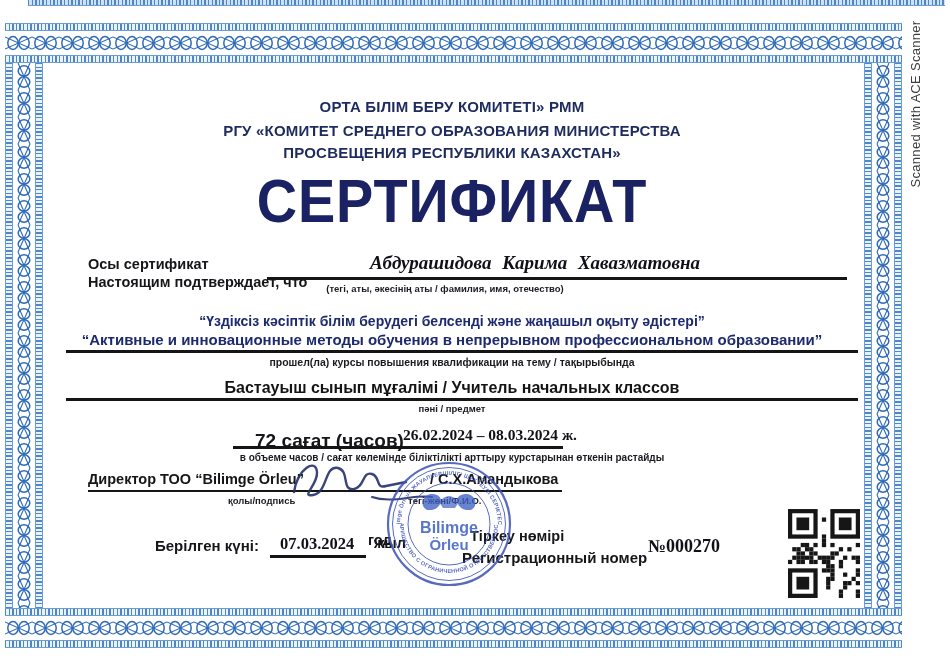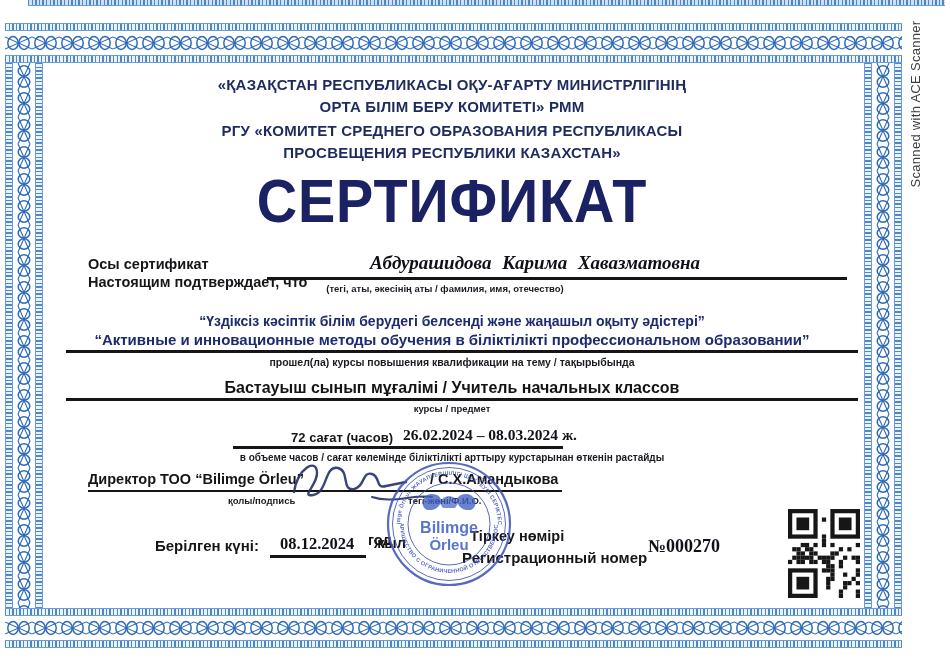--- a/index.html
+++ b/index.html
@@ -117,59 +117,58 @@
           <path d="M3,0 L15,27 M15,0 L3,27" stroke="#2e6ab8" stroke-width="1.1" fill="none"></path>
           <circle cx="9" cy="13.5" r="1.2" fill="#2e6ab8"></circle>
         </pattern>
           </defs>
         <rect width="100%" height="100%" fill="url(#kv2)"></rect>
       </svg>
       <div class="stripes-v sv-inner"></div>
     </div>
   </div>
 
-  <div class="t center org" style="top:74px">«ҚАЗАҚСТАН РЕСПУБЛИКАСЫ ОҚУ-АҒАРТУ МИНИСТРЛІГІНІҢ</div>
   <div class="t center org" style="top:96px">ОРТА БІЛІМ БЕРУ КОМИТЕТІ» РММ</div>
-  <div class="t center org" style="top:120px">РГУ «КОМИТЕТ СРЕДНЕГО ОБРАЗОВАНИЯ РЕСПУБЛИКАСЫ</div>
+  <div class="t center org" style="top:120px">РГУ «КОМИТЕТ СРЕДНЕГО ОБРАЗОВАНИЯ МИНИСТЕРСТВА</div>
   <div class="t center org" style="top:142px">ПРОСВЕЩЕНИЯ РЕСПУБЛИКИ КАЗАХСТАН»</div>
 
   <div class="t center title" style="top:170px">СЕРТИФИКАТ</div>
 
   <div class="t lbl" style="left:88px; top:256px">Осы сертификат</div>
   <div class="t lbl" style="left:88px; top:274px">Настоящим подтверждает, что</div>
   <div class="t name" style="left:215px; width:485px; text-align:right; top:252px">Абдурашидова Карима Хавазматовна</div>
   <div class="rule" style="left:267px; top:277px; width:580px; height:2.5px"></div>
   <div class="t cap" style="left:290px; width:310px; text-align:center; top:283px">(тегі, аты, әкесінің аты / фамилия, имя, отечество)</div>
 
   <div class="t center topic" style="top:313px; font-size:14px">“Үздіксіз кәсіптік білім берудегі белсенді және жаңашыл оқыту әдістері”</div>
-  <div class="t center topic" style="top:331px; font-size:15px">“Активные и инновационные методы обучения в біліктілікті профессиональном образовании”</div>
+  <div class="t center topic" style="top:331px; font-size:15px">“Активные и инновационные методы обучения в непрерывном профессиональном образовании”</div>
   <div class="rule" style="left:66px; top:350px; width:792px; height:3px"></div>
   <div class="t center cap" style="top:356px; font-size:10.5px">прошел(ла) курсы повышения квалификации на тему / тақырыбында</div>
 
   <div class="t center" style="top:379px; font-weight:bold; font-size:16px">Бастауыш сынып мұғалімі / Учитель начальных классов</div>
   <div class="rule" style="left:66px; top:398px; width:792px; height:3px"></div>
-  <div class="t center cap" style="top:403px">курсы / предмет</div>
-
-  <div class="t lbl" style="left:255px; width:138px; text-align:right; top:430px; font-size:13px">72 сағат (часов)</div>
+  <div class="t center cap" style="top:403px">пәні / предмет</div>
+
+  <div class="t lbl" style="left:255px; width:138px; text-align:right; top:430px; font-size:19px">72 сағат (часов)</div>
   <div class="t serifb" style="left:403px; top:426px; font-size:15.5px">26.02.2024 – 08.03.2024 ж.</div>
   <div class="rule" style="left:233px; top:446px; width:330px; height:3px"></div>
   <div class="t lbl" style="left:88px; top:471px">Директор ТОО “Bilimge Örleu”</div>
 
   <div class="t center cap" style="top:452px; font-size:10px">в объеме часов / сағат көлемінде біліктілікті арттыру курстарынан өткенін растайды</div>
   <div class="t lbl" style="left:430px; top:471px">/ С.Х.Амандыкова</div>
   <div class="rule" style="left:88px; top:490px; width:474px; height:2px"></div>
   <div class="t cap" style="left:228px; top:495px">қолы/подпись</div>
   <div class="t cap" style="left:408px; top:495px">тегі-жөні/Ф.И.О.</div>
   <svg class="sig" width="160" height="52" viewBox="0 0 160 52">
     <path d="M14,40 C18,16 36,6 37,20 C38,33 20,45 33,43 C48,41 44,13 58,16 C70,19 61,39 74,37 C85,35 82,19 92,22 C101,25 95,37 106,34 L126,30" fill="none" stroke="#23306b" stroke-width="2.4" stroke-linecap="round" opacity=".9"></path>
     <path d="M92,45 C112,52 134,42 152,45" fill="none" stroke="#23306b" stroke-width="2" stroke-linecap="round" opacity=".9"></path>
   </svg>
 
   <div class="t lbl" style="left:155px; top:537px; font-size:15px">Берілген күні:</div>
-  <div class="t serifb" style="left:280px; top:534px; font-size:16.5px">08.12.2024</div>
+  <div class="t serifb" style="left:280px; top:534px; font-size:16.5px">07.03.2024</div>
   <div class="rule" style="left:270px; top:555px; width:96px; height:2.5px"></div>
   <div class="t lbl" style="left:374px; top:535px">жыл</div>
   <div class="t lbl" style="left:368px; top:532px">год</div>
 
   <div class="t lbl" style="left:470px; top:528px">Тіркеу нөмірі</div>
   <div class="t lbl" style="left:462px; top:549px; font-size:15px">Регистрационный номер</div>
   <div class="t serifb" style="left:648px; top:536px; font-size:18px">№000270</div>
 
   <svg class="stamp" width="130" height="130" viewBox="-65 -65 130 130">
     <g stroke="#3f55b5" fill="none">

